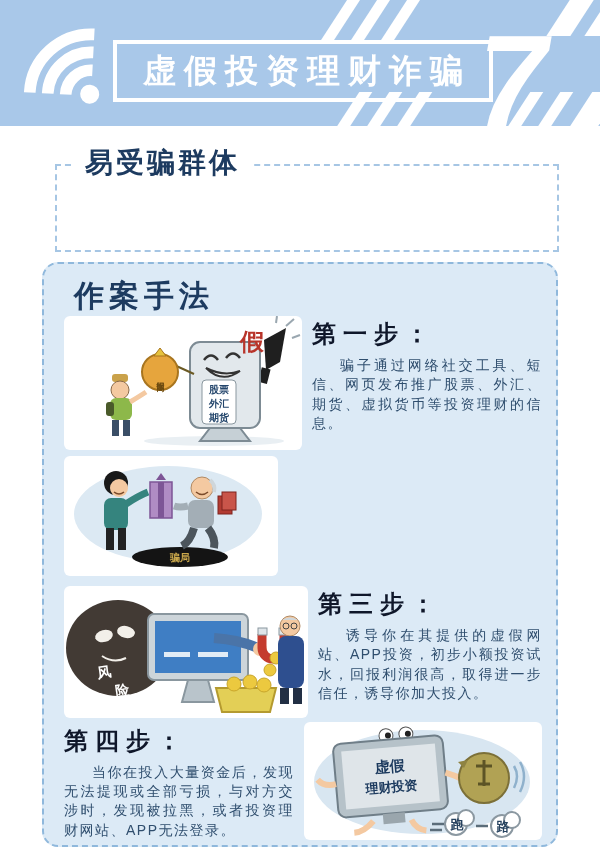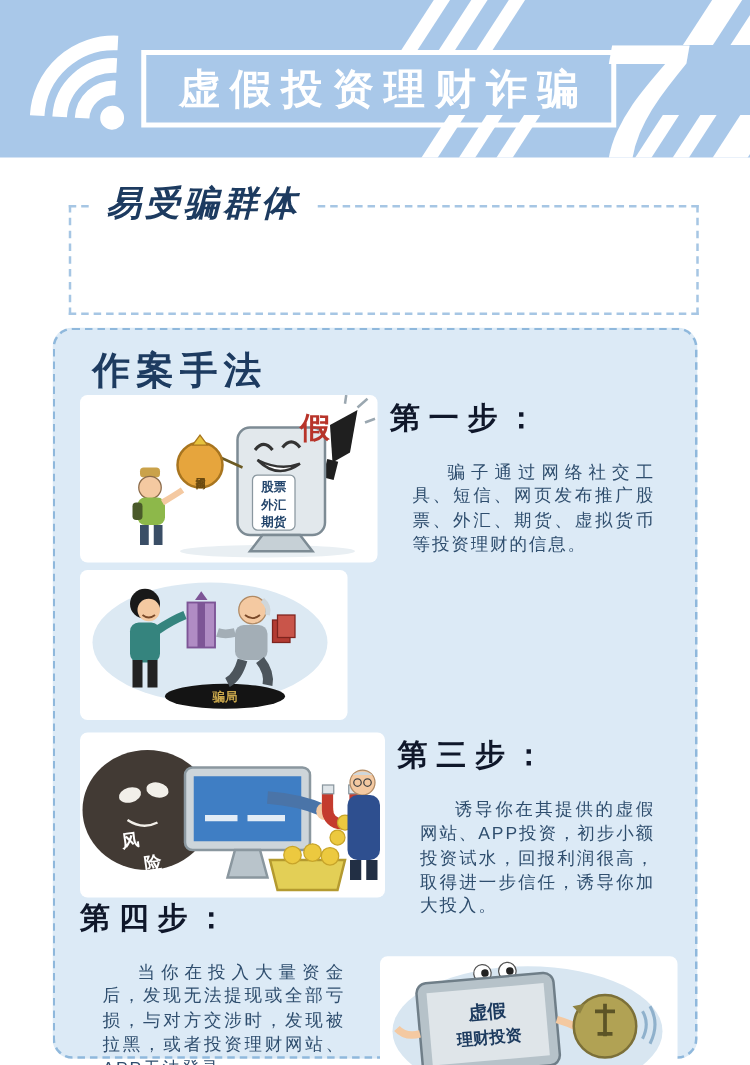--- a/index.html
+++ b/index.html
@@ -11,40 +11,40 @@
   .banner{position:absolute;left:0;top:0;width:600px;height:126px;background:#a9c8e9;overflow:hidden;}
   .stripe{position:absolute;background:#ffffff;transform:skewX(-33deg);}
   .wifi{position:absolute;left:14px;top:16px;width:106px;height:106px;transform:rotate(-42deg);}
   .title-box{position:absolute;left:113px;top:40px;width:380px;height:62px;box-sizing:border-box;
              border:4px solid #ffffff;display:flex;align-items:center;justify-content:center;}
   .title-box span{color:#ffffff;font-size:33px;font-weight:bold;letter-spacing:8px;text-indent:8px;white-space:nowrap;}
   .big-number{position:absolute;left:476px;top:16px;font-size:132px;line-height:1;font-weight:700;
               color:#ffffff;transform:skewX(-10deg);}
 
   
-  .victims{position:absolute;left:55px;top:164px;width:500px;height:84px;border:2px dashed #a6c6e4;font-style:italic;}
+  .victims{position:absolute;left:55px;top:164px;width:500px;height:84px;border:2px dashed #a6c6e4;}
   .victims h2{position:absolute;top:-22px;left:16px;margin:0;background:#ffffff;padding:0 12px;
               font-size:28px;color:#1d3b60;letter-spacing:3px;}
   .victims p{position:absolute;left:20px;top:30px;margin:0;font-size:16px;color:#3c5a7a;letter-spacing:4px;}
 
   
   .methods{position:absolute;left:42px;top:262px;width:516px;height:585px;box-sizing:border-box;
            background:#dceaf6;border:2px dashed #8fb8dc;border-radius:16px;}
   .methods h2{position:absolute;left:30px;top:12px;margin:0;font-size:30px;color:#1d3b60;letter-spacing:5px;}
   .row{position:absolute;left:20px;width:478px;display:flex;gap:10px;align-items:flex-start;}
   .row1{top:52px;} .row2{top:190px;} .row3{top:322px;} .row4{top:452px;align-items:flex-end;}
   .card{background:#ffffff;border-radius:6px;overflow:hidden;flex-shrink:0;display:block;}
   .card svg{display:block;width:100%;height:100%;}
   .card1{width:238px;height:134px;}
   .card2{width:214px;height:120px;margin-top:2px;}
   .card3{width:244px;height:132px;}
   .card4{width:238px;height:118px;margin-top:6px;}
   .step{flex:1;padding-top:2px;min-width:0;}
   .step h3{margin:0 0 6px 0;font-size:24px;color:#0f172a;letter-spacing:7px;white-space:nowrap;}
-  .step p{margin:18px;font-size:14px;line-height:1.38;color:#2f4e6e;letter-spacing:1.5px;
+  .step p{margin:0;font-size:14px;line-height:1.38;color:#2f4e6e;letter-spacing:1.5px;
           text-align:justify;text-indent:2em;}
   svg text{font-family:"Liberation Sans",sans-serif;}
 </style>
 </head>
 <body>
 
 <div class="page">
 
   <header class="banner">
     <div class="stripe" style="left:336px;top:-6px;width:13px;height:46px;"></div>

